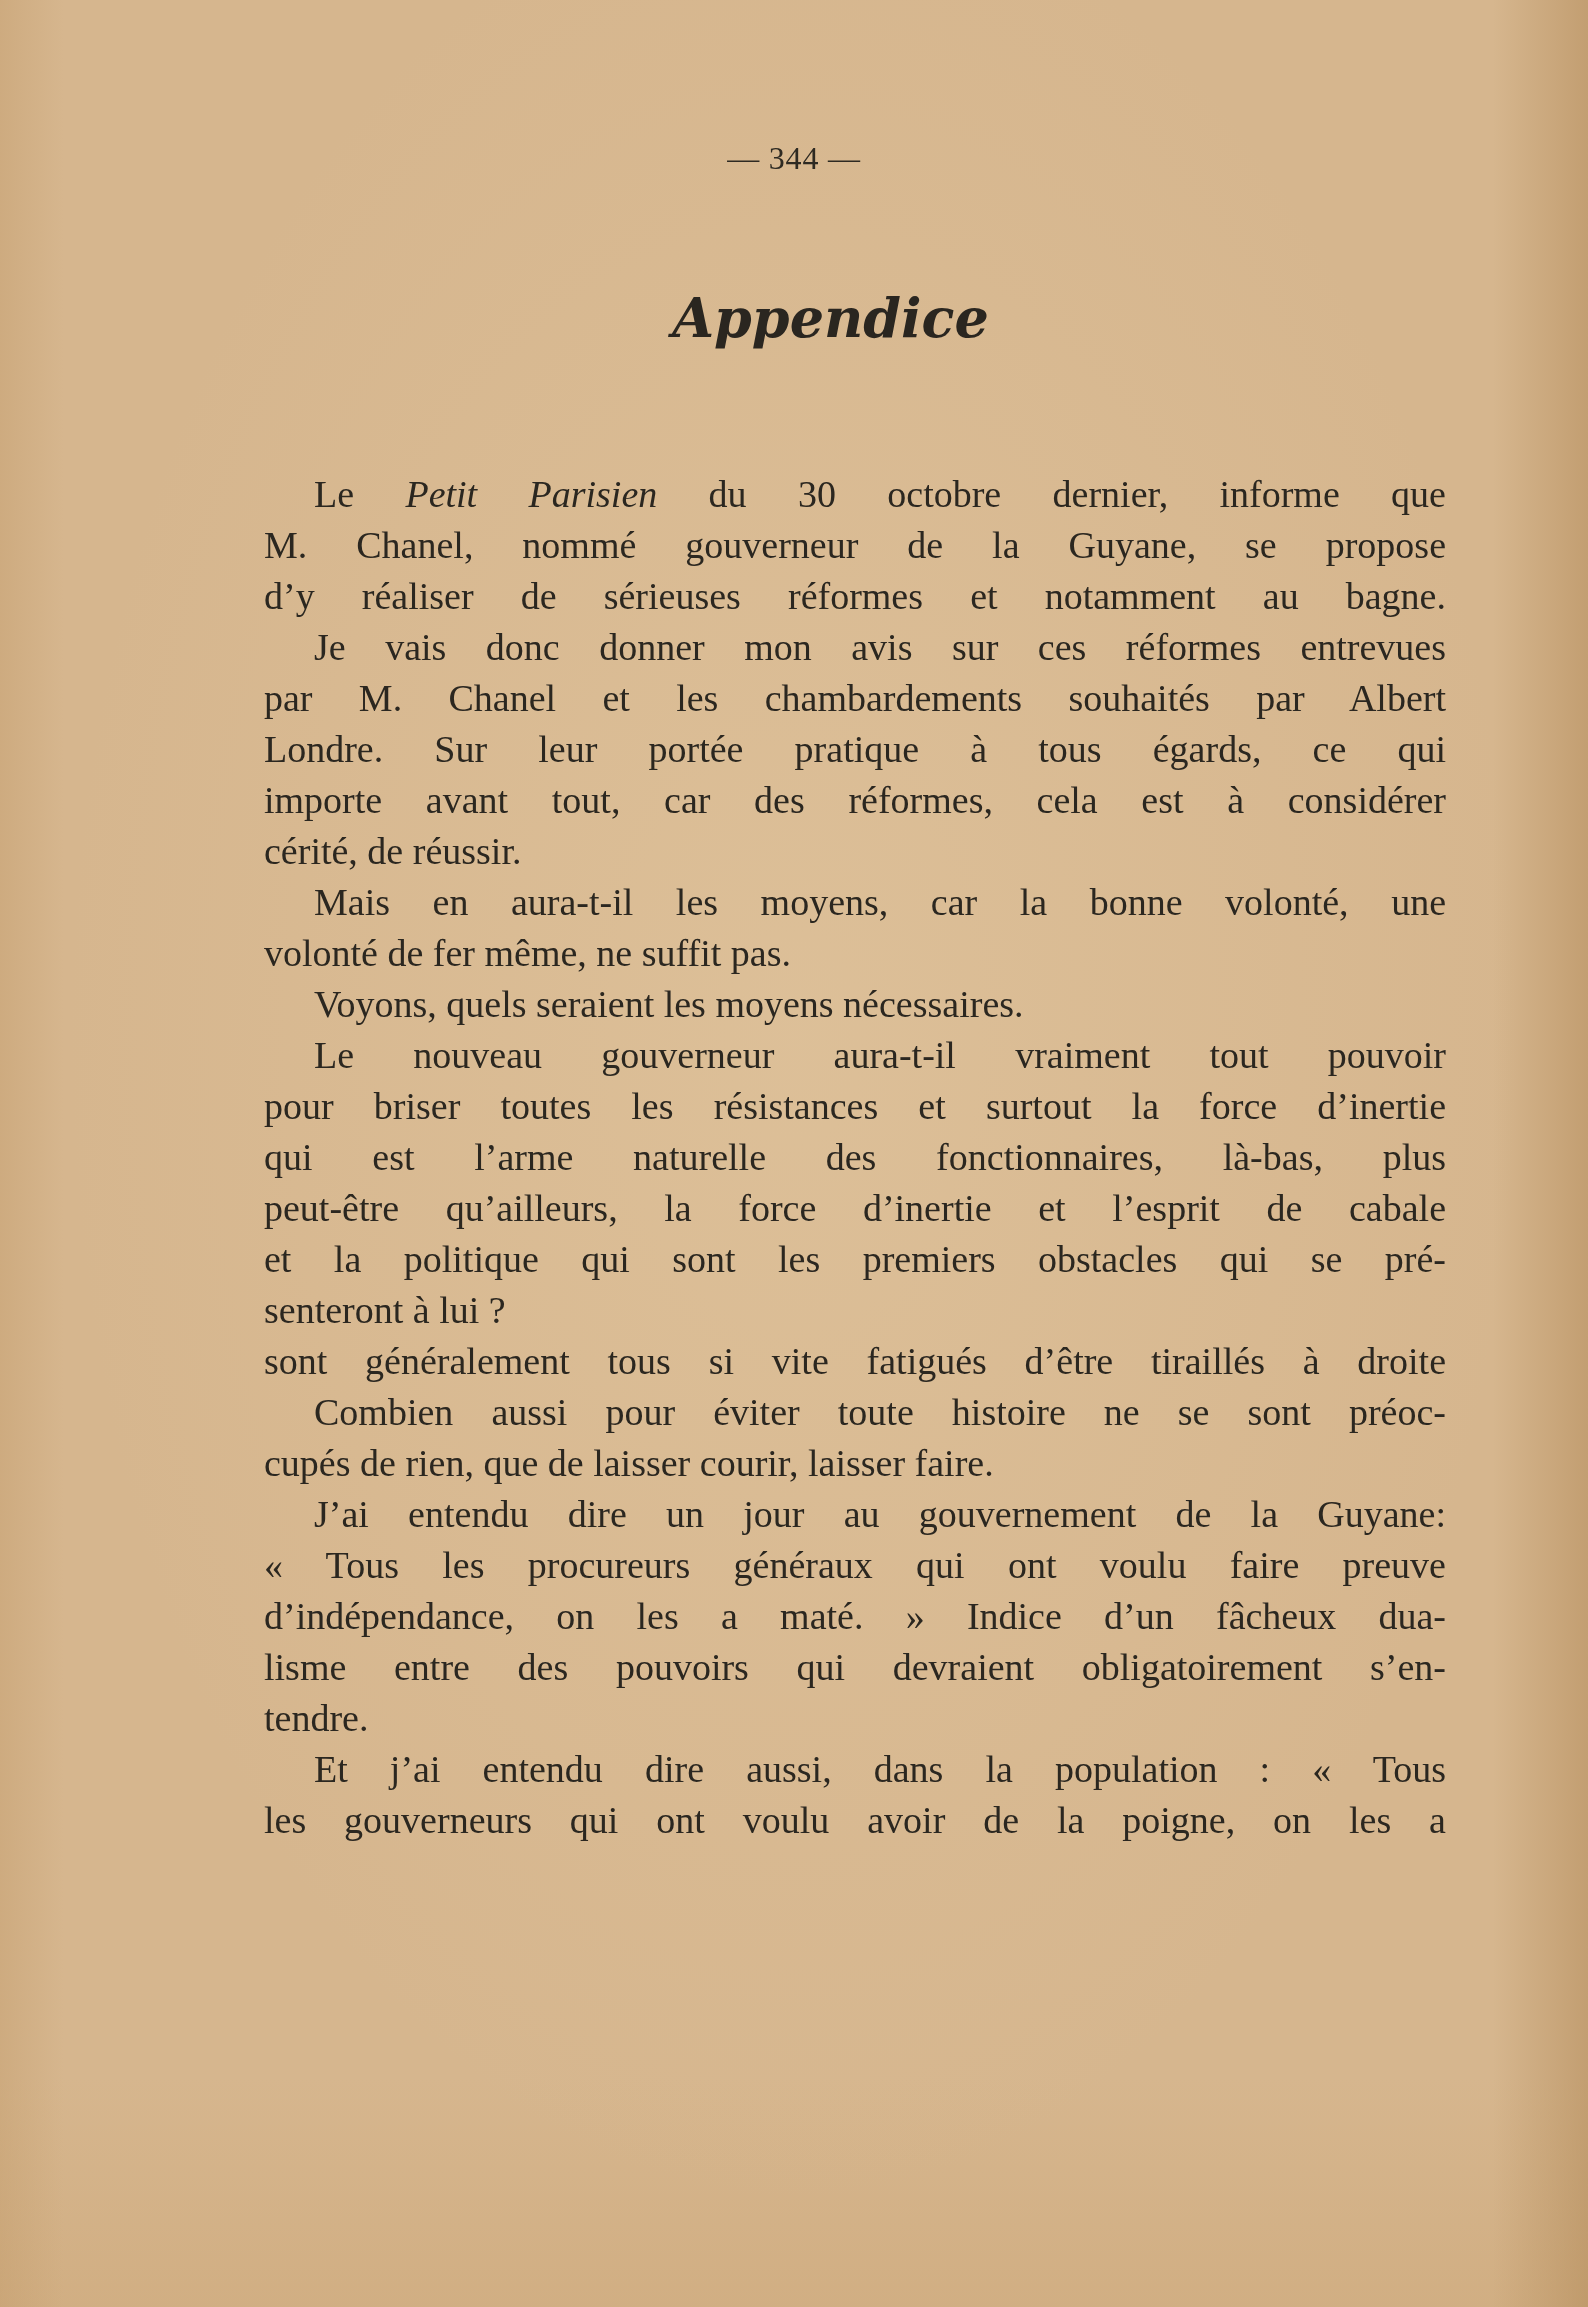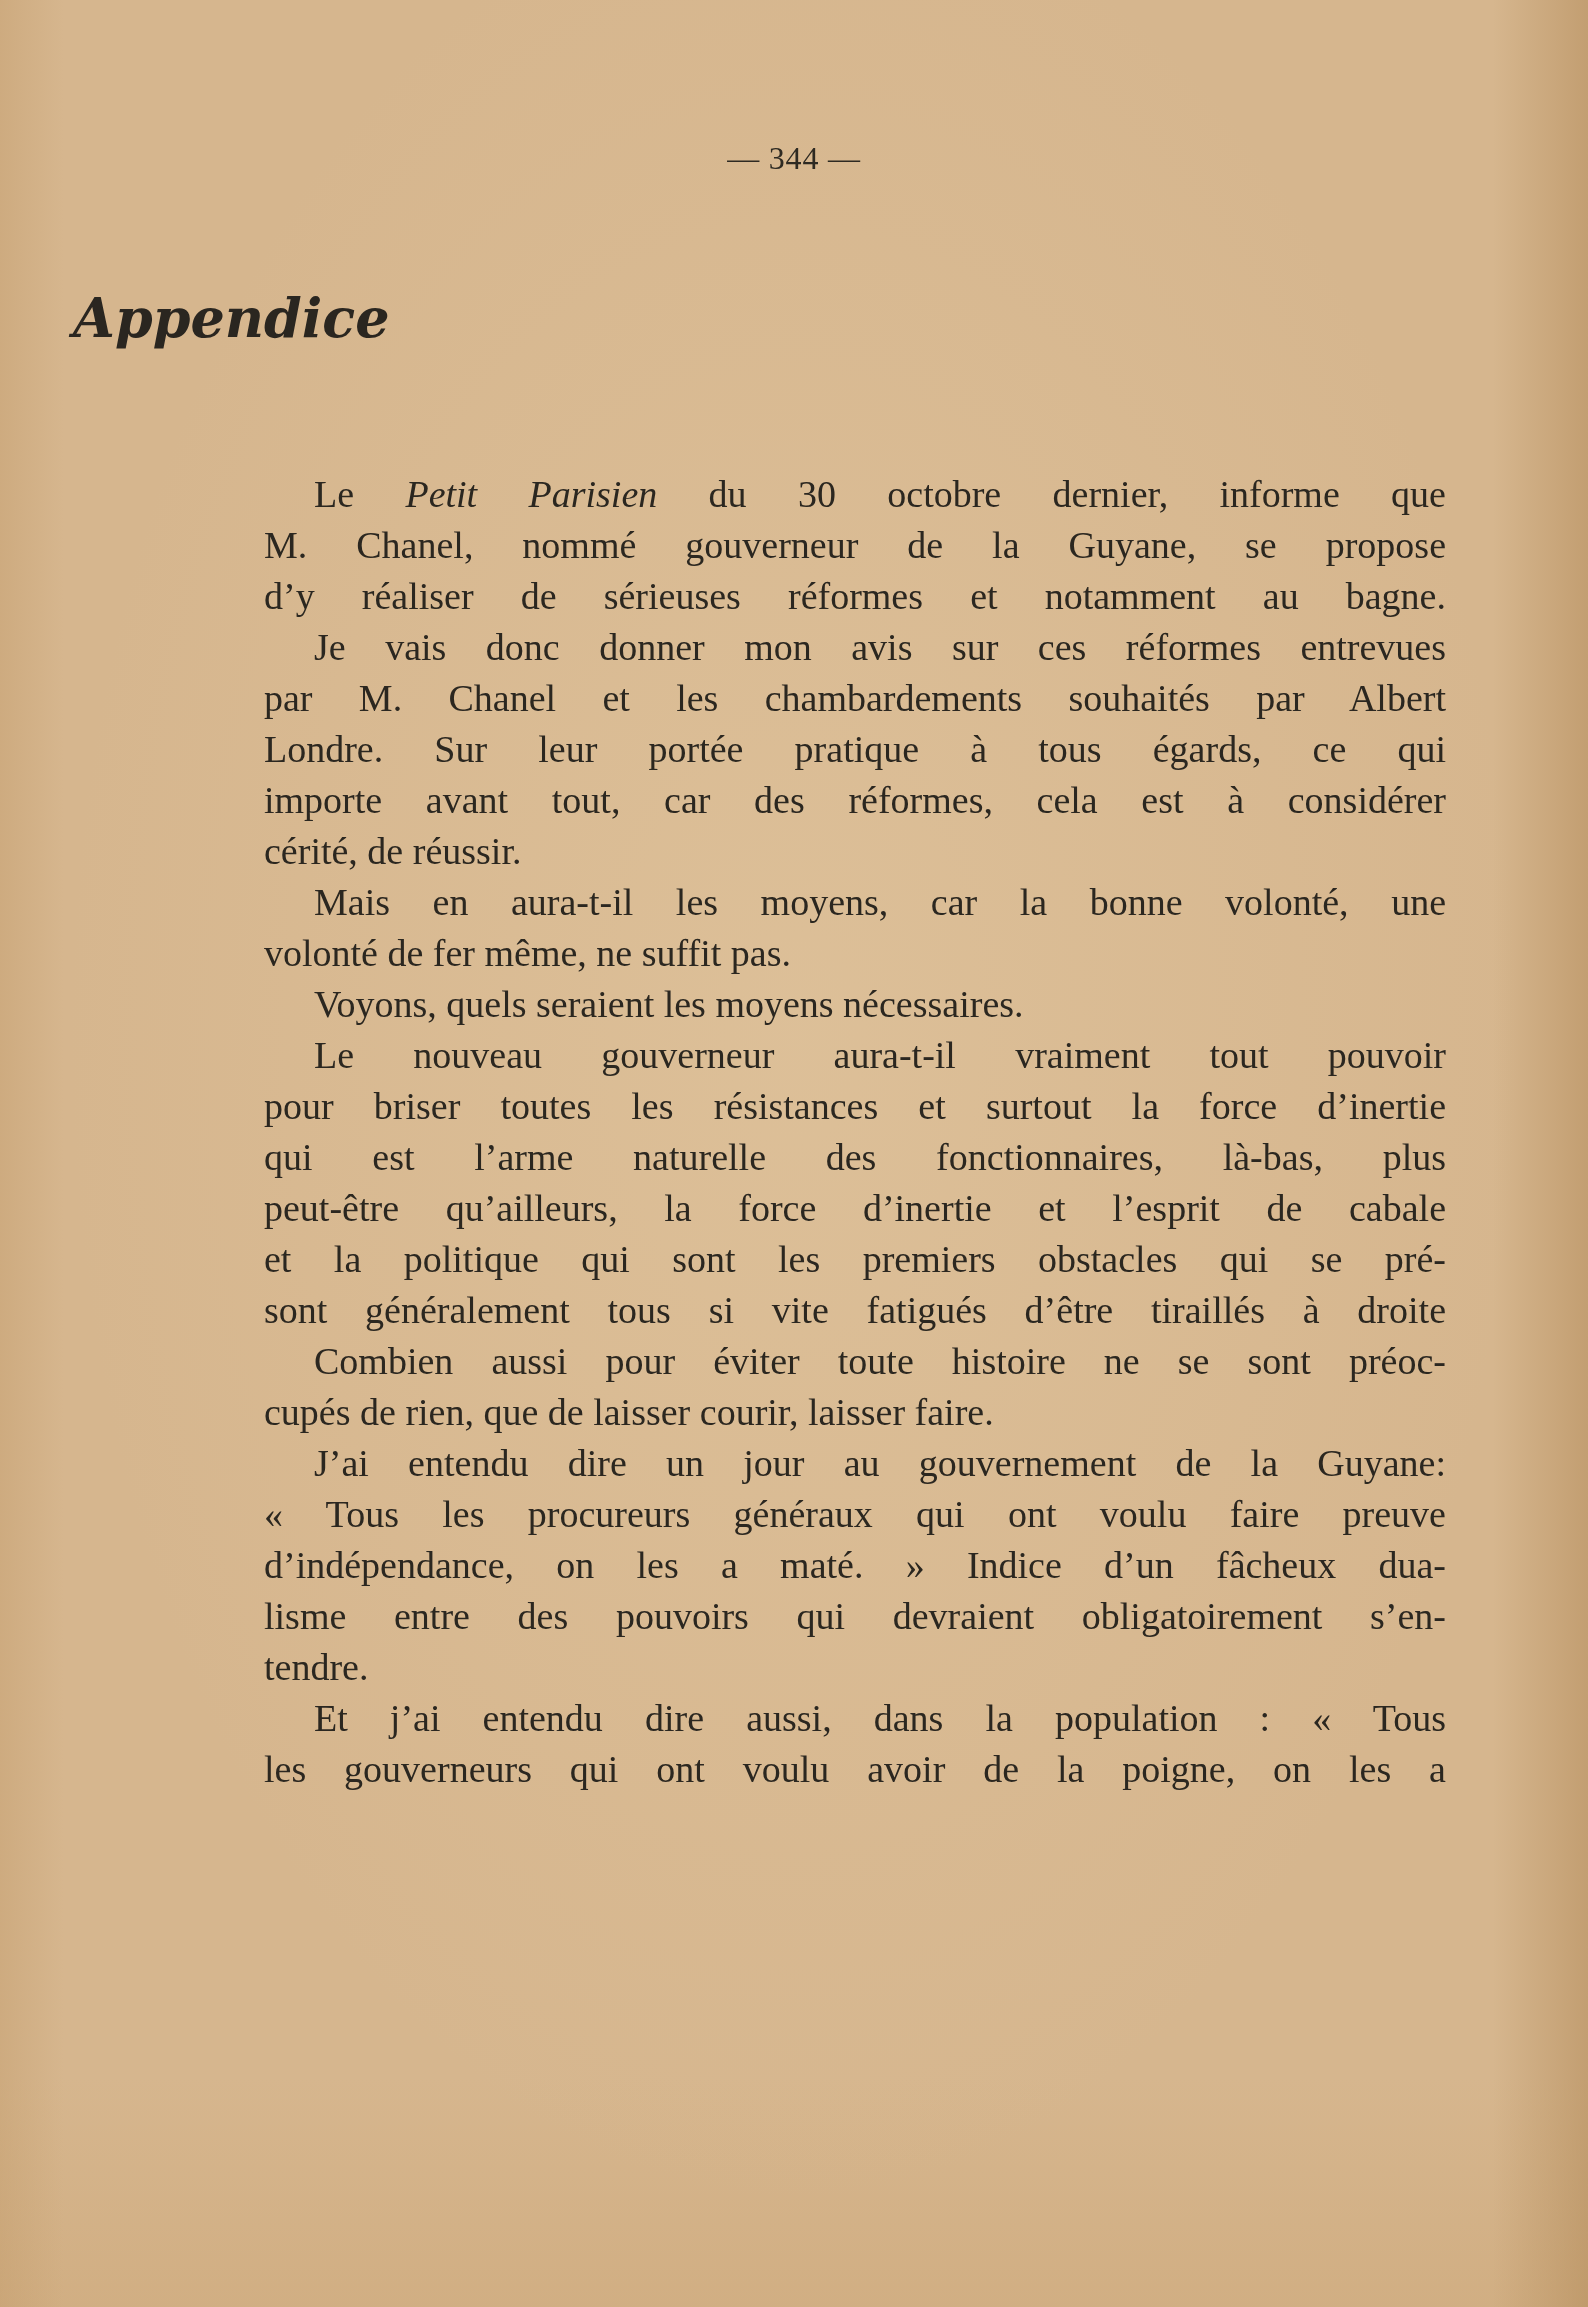--- a/index.html
+++ b/index.html
@@ -12,20 +12,21 @@
       linear-gradient(180deg, rgba(0,0,0,0) 90%, rgba(200,160,110,0.35) 100%);
   }
   .page-number {
     position: absolute; top: 140px; left: 0; width: 100%;
     text-align: center;
     font-family: "Liberation Serif", serif;
     font-size: 32px; color: #2e2a22; letter-spacing: 0.8px;
   }
   .title {
     position: absolute; top: 286px; left: 0; width: 100%;
+    text-align: center;
     font-family: "DejaVu Serif", serif;
     font-style: italic; font-weight: bold;
     font-size: 54px; color: #2a2620;
     padding-left: 73px; box-sizing: border-box;
   }
   .body-text {
     position: absolute; top: 422px; left: 264px; width: 1182px;
     font-family: "Liberation Serif", serif;
     font-size: 38px; line-height: 51px; color: #2b2720; margin-top: 47px;
   }
@@ -54,20 +55,21 @@
       <span class="line"><span>importe avant tout, car des réformes, cela est à considérer</span></span>
       <span class="line last"><span>cérité, de réussir.</span></span>
       <span class="line indent"><span>Mais en aura-t-il les moyens, car la bonne volonté, une</span></span>
       <span class="line last"><span>volonté de fer même, ne suffit pas.</span></span>
       <span class="line indent last"><span>Voyons, quels seraient les moyens nécessaires.</span></span>
       <span class="line indent"><span>Le nouveau gouverneur aura-t-il vraiment tout pouvoir</span></span>
       <span class="line"><span>pour briser toutes les résistances et surtout la force d’inertie</span></span>
       <span class="line"><span>qui est l’arme naturelle des fonctionnaires, là-bas, plus</span></span>
       <span class="line"><span>peut-être qu’ailleurs, la force d’inertie et l’esprit de cabale</span></span>
       <span class="line"><span>et la politique qui sont les premiers obstacles qui se pré-</span></span>
+      <span class="line last"><span>senteront à lui ?</span></span>
       <span class="line"><span>sont généralement tous si vite fatigués d’être tiraillés à droite</span></span>
       <span class="line indent"><span>Combien aussi pour éviter toute histoire ne se sont préoc-</span></span>
       <span class="line last"><span>cupés de rien, que de laisser courir, laisser faire.</span></span>
       <span class="line indent"><span>J’ai entendu dire un jour au gouvernement de la Guyane:</span></span>
       <span class="line"><span>« Tous les procureurs généraux qui ont voulu faire preuve</span></span>
       <span class="line"><span>d’indépendance, on les a maté. » Indice d’un fâcheux dua-</span></span>
       <span class="line"><span>lisme entre des pouvoirs qui devraient obligatoirement s’en-</span></span>
       <span class="line last"><span>tendre.</span></span>
       <span class="line indent"><span>Et j’ai entendu dire aussi, dans la population : « Tous</span></span>
       <span class="line"><span>les gouverneurs qui ont voulu avoir de la poigne, on les a</span></span>

